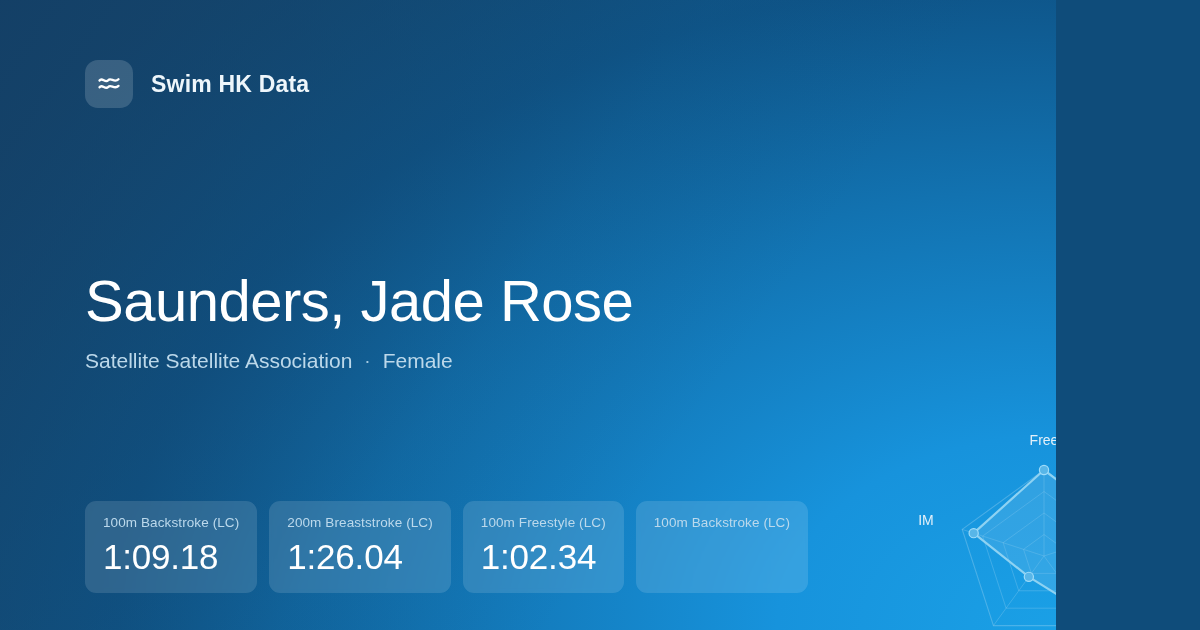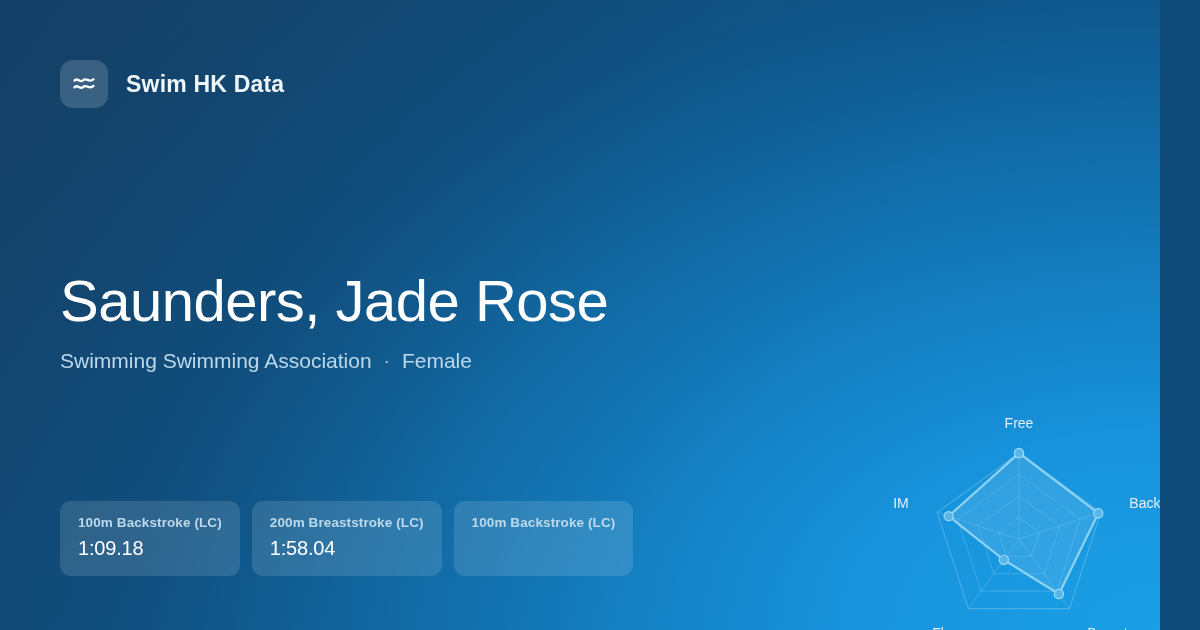--- a/index.html
+++ b/index.html
@@ -12,27 +12,28 @@
   }
 
   body {
     font-family: "Liberation Sans", sans-serif;
     background: #0f4c7a;
     -webkit-font-smoothing: antialiased;
   }
 
   #card {
     position: relative;
-    width: 1160px;
+    width: 1056px;
     height: 630px;
     overflow: hidden;
     background:
       radial-gradient(120% 140% at 100% 100%, #1aa0e6 0%, #1793dc 22%, #1272b0 50%, #0e5488 74%, #134a74 100%),
       linear-gradient(120deg, #1b4f7a 0%, #13577f 30%, #1279b6 62%, #17a0e4 100%);
     background-blend-mode: normal;
+    padding-left: 25px;
   }
 
   
   #card::before {
     content: "";
     position: absolute;
     inset: 0;
     background: linear-gradient(125deg, rgba(20,62,100,0.85) 0%, rgba(20,66,104,0.45) 26%, rgba(20,80,120,0.12) 48%, rgba(0,0,0,0) 66%);
     pointer-events: none;
   }
@@ -111,26 +112,25 @@
     padding: 14px 18px 16px 18px;
     min-width: 150px;
     backdrop-filter: blur(2px);
   }
 
   .stat-label {
     font-size: 13.5px;
     color: #bcd9ec;
     white-space: nowrap;
     letter-spacing: 0.1px;
-    font-weight: bold;
   }
 
   .stat-value {
     margin-top: 7px;
-    font-size: 20px;
+    font-size: 35px;
     color: #ffffff;
     letter-spacing: -0.2px;
     white-space: nowrap;
   }
 
   
   .radar-wrap {
     position: absolute;
     left: 869px;
     top: 180px;
@@ -157,34 +157,38 @@
         <path d="M3.5 9.5 C6.2 5.8, 9.2 12.6, 12.2 9.2 C15.0 6.0, 18.4 12.4, 22.5 8.2" fill="none" stroke="#ffffff" stroke-width="2.3" stroke-linecap="round"></path>
         <path d="M3.5 16.2 C6.2 12.5, 9.2 19.3, 12.2 15.9 C15.0 12.7, 18.4 19.1, 22.5 14.9" fill="none" stroke="#ffffff" stroke-width="2.3" stroke-linecap="round"></path>
       </svg>
     </div>
     <div class="brand-name">Swim HK Data</div>
   </div>
 
   <div class="headline">
     <h1 class="athlete-name">Saunders, Jade Rose</h1>
     <div class="meta-line">
-      <span>Swimming Swimming Association</span>
+      <span>Satellite Satellite Association</span>
       <span class="meta-sep">·</span>
       <span>Female</span>
     </div>
   </div>
 
   <div class="stats">
     <div class="stat-card">
       <div class="stat-label">100m Backstroke (LC)</div>
       <div class="stat-value">1:09.18</div>
     </div>
     <div class="stat-card">
       <div class="stat-label">200m Breaststroke (LC)</div>
-      <div class="stat-value">1:58.04</div>
+      <div class="stat-value">1:26.04</div>
+    </div>
+    <div class="stat-card">
+      <div class="stat-label">100m Freestyle (LC)</div>
+      <div class="stat-value">1:02.34</div>
     </div>
     <div class="stat-card">
       <div class="stat-label">100m Backstroke (LC)</div>
     </div>
   </div>
 
   <div class="radar-wrap">
     <svg class="radar-svg" width="300" height="260" viewBox="0 0 300 260">
       <g id="radar-grid">
           <polygon points="150.00,111.50 170.45,126.36 162.64,150.39 137.36,150.39 129.55,126.36" fill="none" stroke="rgba(190,225,245,0.30)" stroke-width="0.8"></polygon>

